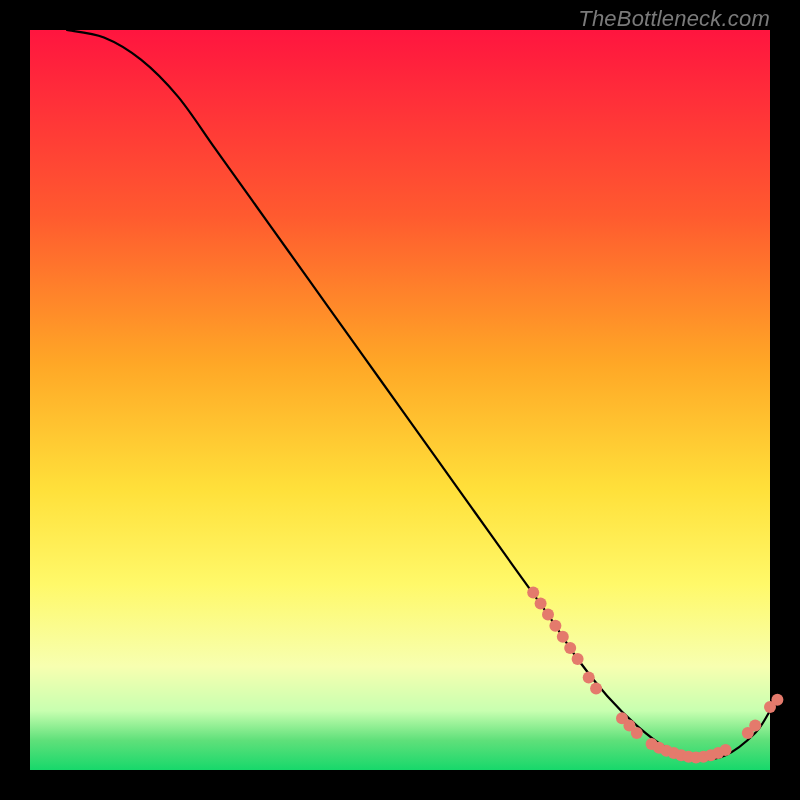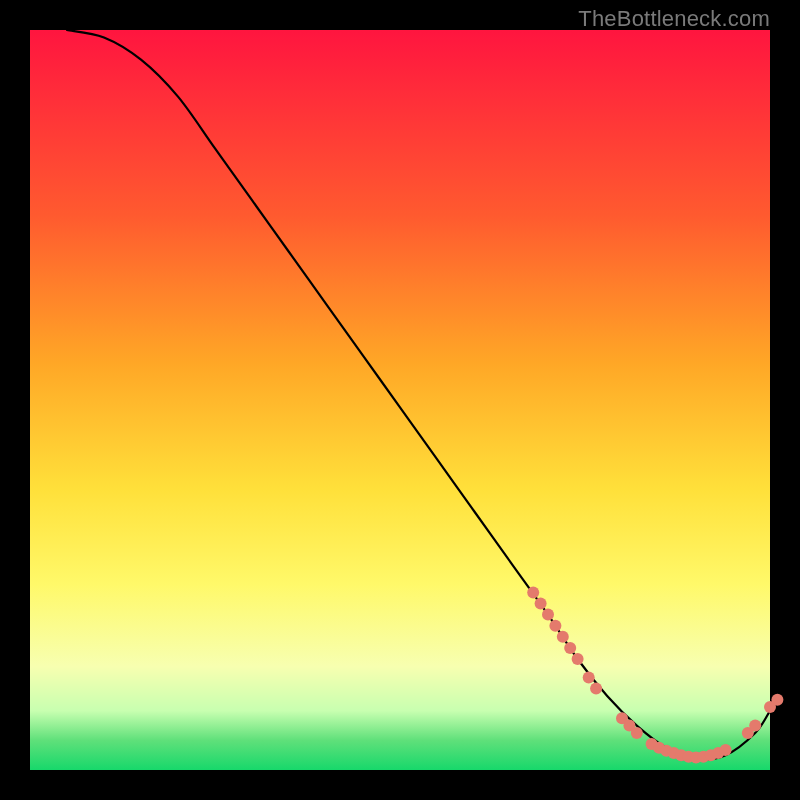--- a/index.html
+++ b/index.html
@@ -39,20 +39,21 @@
     );
   }
   .watermark {
     position: absolute;
     top: 6px;
     right: 30px;
     color: #7a7a7a;
     font-size: 22px;
     letter-spacing: 0.2px;
     user-select: none;
+    font-style: italic;
   }
   svg.curve {
     position: absolute;
     left: 0;
     top: 0;
     width: 740px;
     height: 740px;
     overflow: visible;
   }
 </style>

